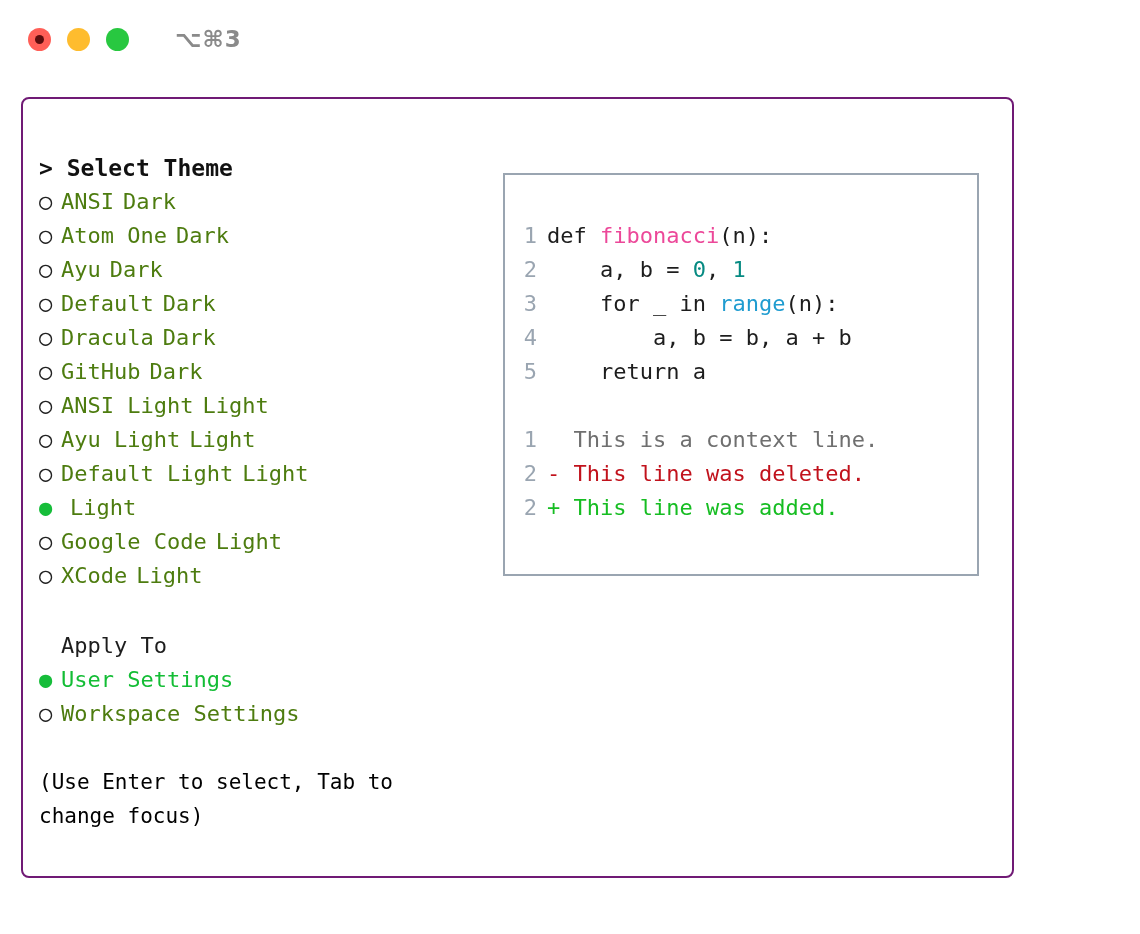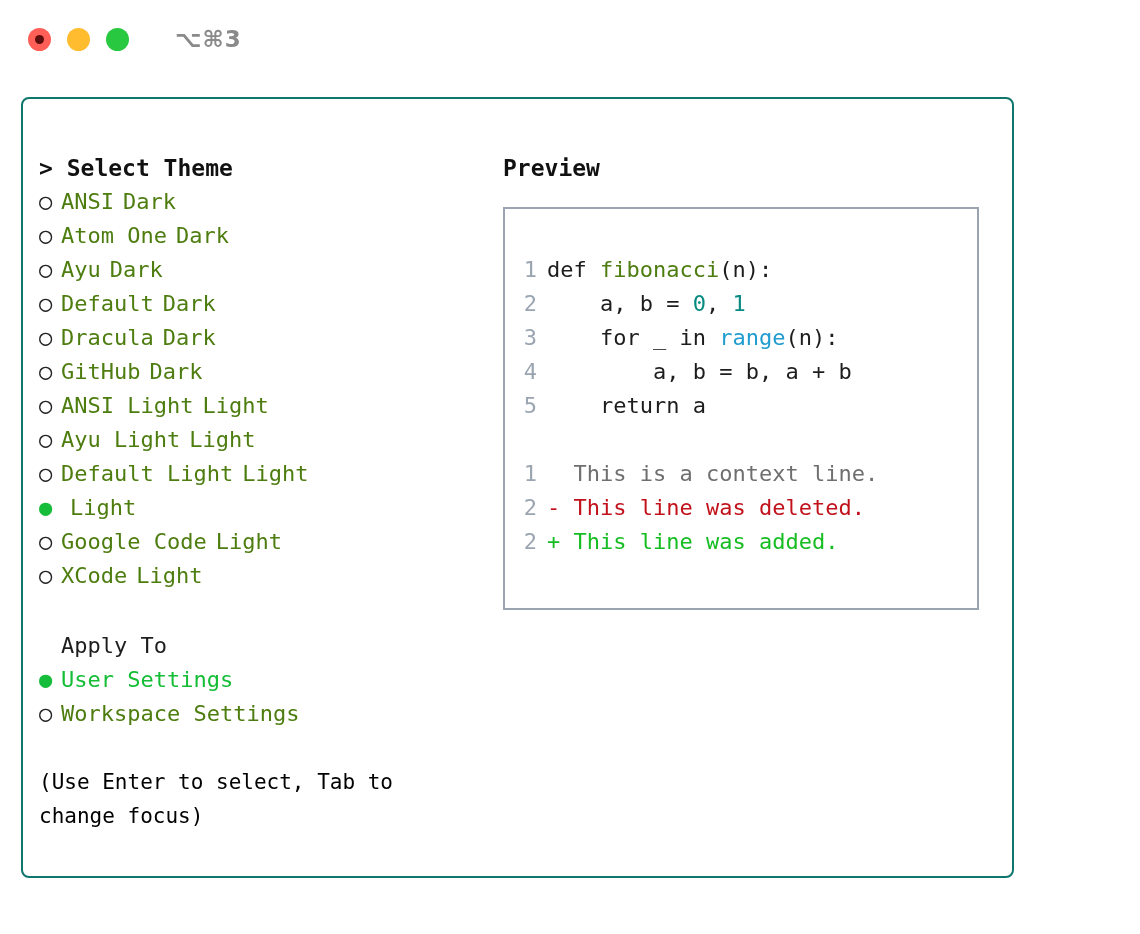--- a/index.html
+++ b/index.html
@@ -72,21 +72,21 @@
     letter-spacing: 1px;
   }
 
   
   .frame {
     position: absolute;
     left: 21px;
     top: 97px;
     width: 993px;
     height: 781px;
-    border: 2px solid #0f766e;
+    border: 2px solid #701a75;
     border-radius: 8px;
     box-sizing: border-box;
     background: #ffffff;
   }
 
   .columns {
     position: absolute;
     left: 0;
     top: 0;
     width: 100%;
@@ -186,21 +186,21 @@
     width: 42px;
     flex: 0 0 42px;
     text-align: right;
     color: #9aa5b1;
     padding-right: 10px;
     box-sizing: border-box;
   }
   .ctext { color: #1d1d1d; }
   .blank-line { height: 34px; }
 
-  .tok-fn    { color: #4d7c0f; text-align: center; }
+  .tok-fn    { color: #ec4899; text-align: center; }
   .tok-num   { color: #068a82; }
   .tok-built { color: #1f9cd0; }
 
   .diff-ctx  { color: #6f6f6f; }
   .diff-del  { color: #c1121c; }
   .diff-add  { color: #16bd22; }
 </style>
 </head>
 <body>
 
@@ -243,21 +243,20 @@
 
         <ul class="list" id="apply-list">
             <li class="row selected"><span class="bullet sel">●</span><span class="label">User Settings</span></li>
             <li class="row"><span class="bullet">○</span><span class="label">Workspace Settings</span></li>
           </ul>
 
         <div class="hint">(Use Enter to select, Tab to change focus)</div>
       </div>
 
       <div class="col-right">
-        <div class="preview-title">Preview</div>
 
         <div class="code-box">
           <div id="code-lines">
               <div class="code-line"><span class="lnum">1</span><span><span class="ctext">def </span><span class="tok-fn">fibonacci</span><span class="ctext">(n):</span></span></div>
               <div class="code-line"><span class="lnum">2</span><span><span class="ctext">    a, b = </span><span class="tok-num">0</span><span class="ctext">, </span><span class="tok-num">1</span></span></div>
               <div class="code-line"><span class="lnum">3</span><span><span class="ctext">    for _ in </span><span class="tok-built">range</span><span class="ctext">(n):</span></span></div>
               <div class="code-line"><span class="lnum">4</span><span><span class="ctext">        a, b = b, a + b</span></span></div>
               <div class="code-line"><span class="lnum">5</span><span><span class="ctext">    return a</span></span></div>
             </div>
           <div class="blank-line"></div>

